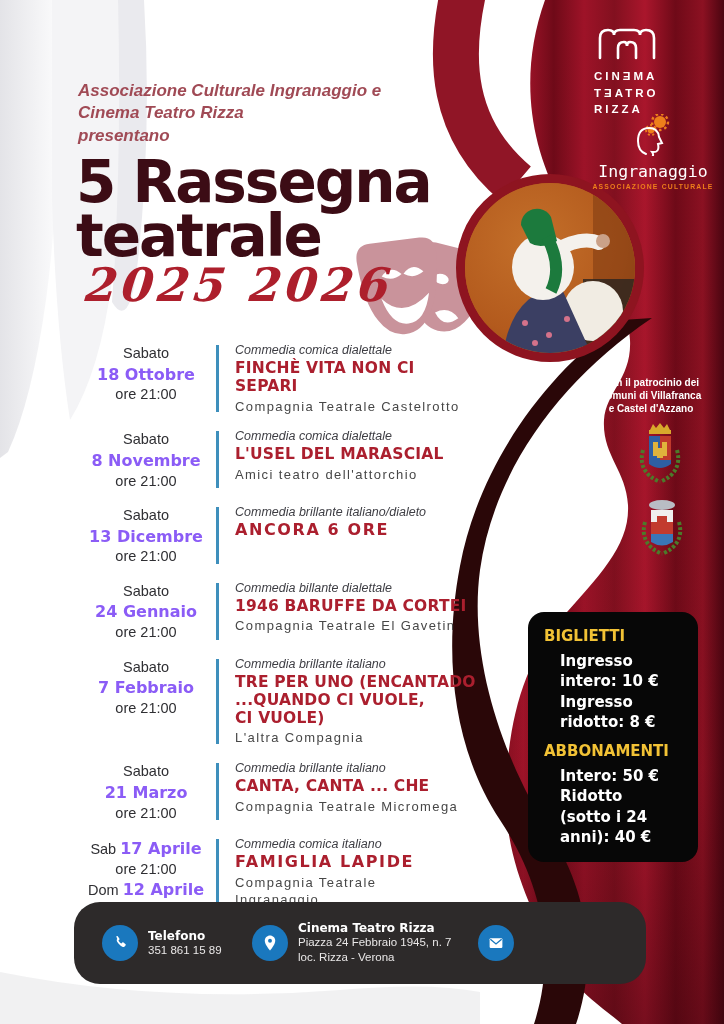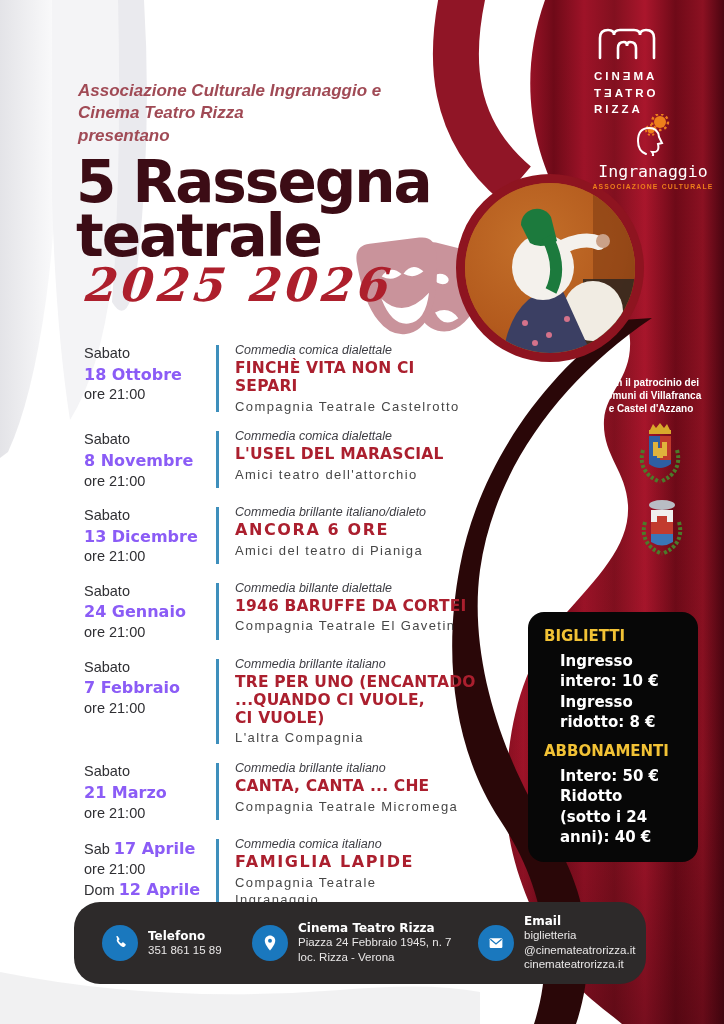--- a/index.html
+++ b/index.html
@@ -34,21 +34,21 @@
   .photo-wrap{position:absolute;left:456px;top:174px;width:170px;height:170px;
               border:9px solid #8e1420;border-radius:50%;overflow:hidden;background:#b35a1d;}
 
   
   .masks{position:absolute;left:348px;top:234px;}
 
   
   .events{position:absolute;left:84px;top:342px;width:398px;}
   .event-row{display:flex;margin-bottom:13px;}
   .date-col{width:124px;flex:0 0 124px;color:#2f2f33;padding-top:2px;}
-  .date-line{font-size:14.5px;line-height:1.35;}
+  .date-line{font-size:14.5px;line-height:1.35;text-align:center;}
   .d-bold{font-weight:800;font-size:16px;color:#8b5cf6;font-family:"DejaVu Sans",sans-serif;}
   .divider{flex:0 0 3px;background:#3e8fbc;margin:3px 16px 3px 8px;}
   .info-col{flex:1;padding-top:1px;}
   .genre{font-style:italic;color:#3e3e44;font-size:12.5px;margin-bottom:2px;}
   .show-title{color:#ab1f2e;font-weight:800;font-size:16px;letter-spacing:1.6px;
               line-height:1.18;font-family:"DejaVu Sans",sans-serif;}
   .show-title.tight{letter-spacing:.2px;font-size:15.5px;}
   .company{color:#474747;font-size:13px;letter-spacing:1.4px;line-height:1.3;margin-top:3px;}
 
   
@@ -277,23 +277,20 @@
           <div class="date-line"><span class="d-reg">Sabato</span></div>
           <div class="date-line"><span class="d-bold">13 Dicembre</span></div>
           <div class="date-line"><span class="d-reg">ore 21:00</span></div>
         </div>
         <div class="divider"></div>
         <div class="info-col">
           <div class="genre">Commedia brillante italiano/dialeto</div>
           <div class="show-title">
             <div>ANCORA 6 ORE</div>
           </div>
-          <div class="company">
-            <div>Amici del teatro di Pianiga</div>
-          </div>
         </div>
       </div>
       <div class="event-row">
         <div class="date-col">
           <div class="date-line"><span class="d-reg">Sabato</span></div>
           <div class="date-line"><span class="d-bold">24 Gennaio</span></div>
           <div class="date-line"><span class="d-reg">ore 21:00</span></div>
         </div>
         <div class="divider"></div>
         <div class="info-col">
@@ -403,21 +400,16 @@
           <div class="f-line">loc. Rizza - Verona</div>
         </div>
       </div>
       <div class="f-item i3">
         <div class="f-icon">
           <svg width="18" height="18" viewBox="0 0 24 24">
             <rect x="3.5" y="5.5" width="17" height="13" rx="1.6" fill="#fff"></rect>
             <path d="M4.5 7 L12 13.2 L19.5 7" stroke="#1a78be" stroke-width="1.8" fill="none"></path>
           </svg>
         </div>
-        <div>
-          <div class="f-label">Email</div>
-          <div class="f-line">biglietteria @cinemateatrorizza.it</div>
-          <div class="f-line">cinemateatrorizza.it</div>
-        </div>
       </div>
     </div>
 
 </div>
 
 </body></html>

